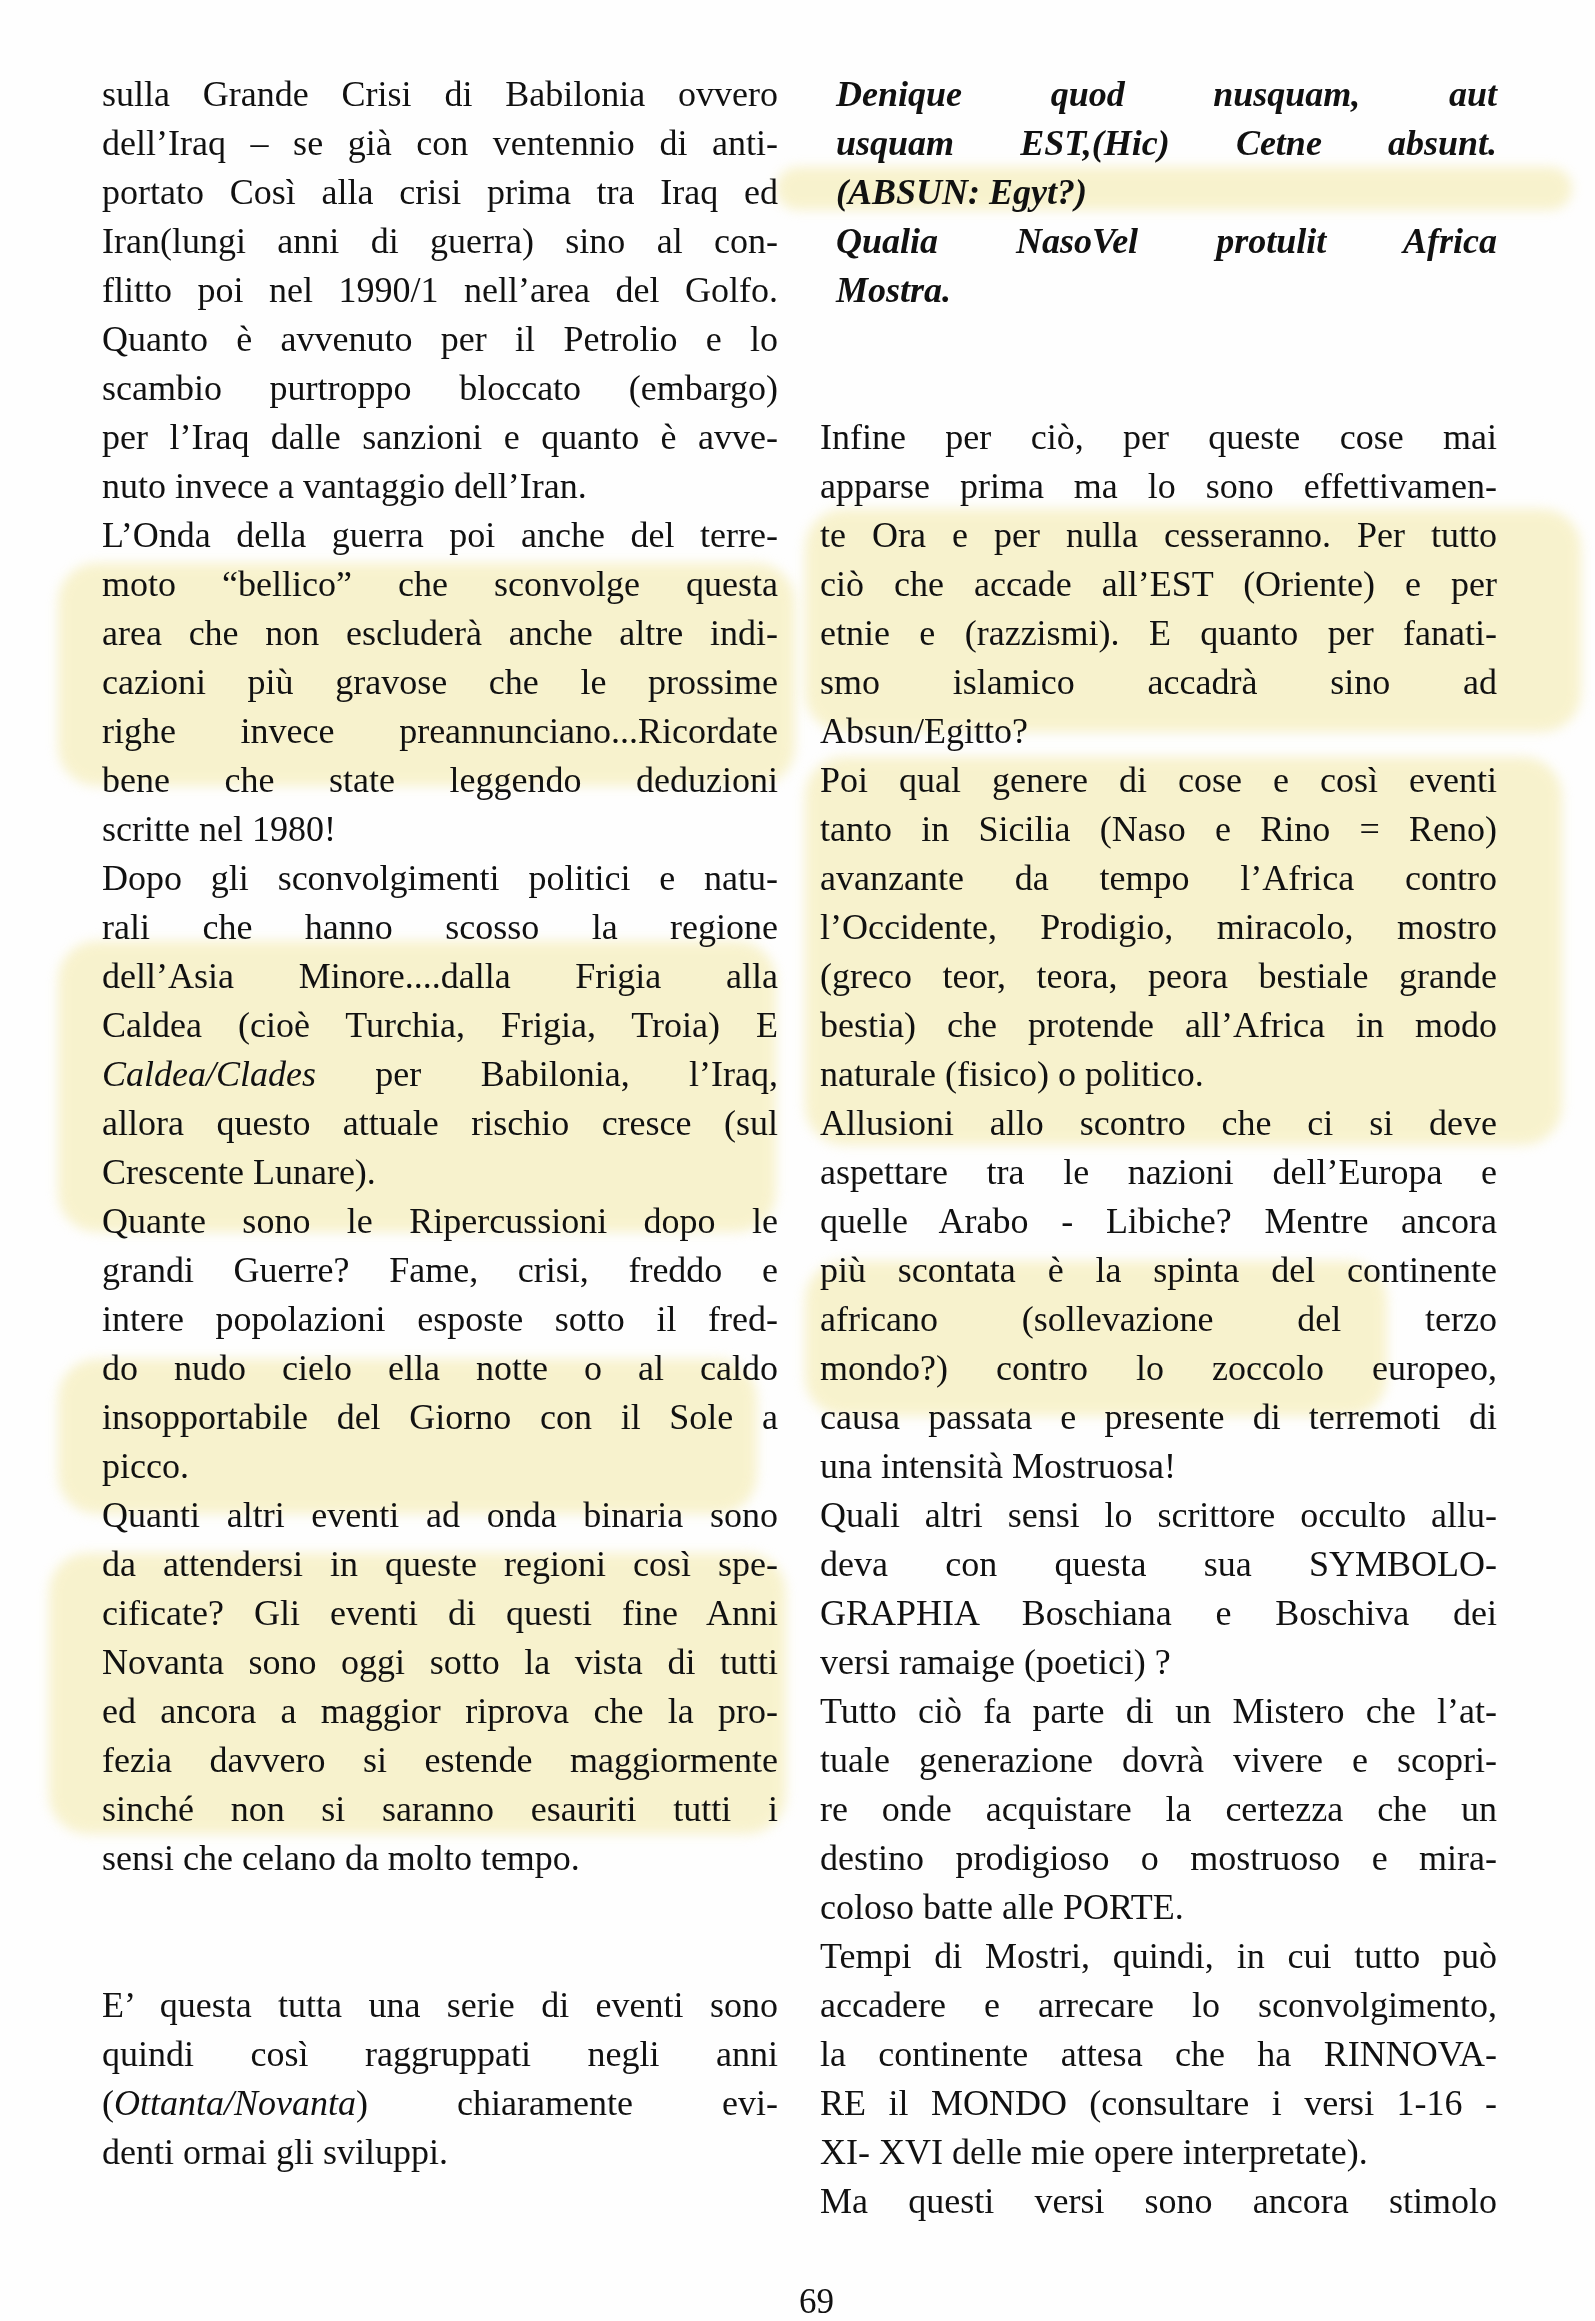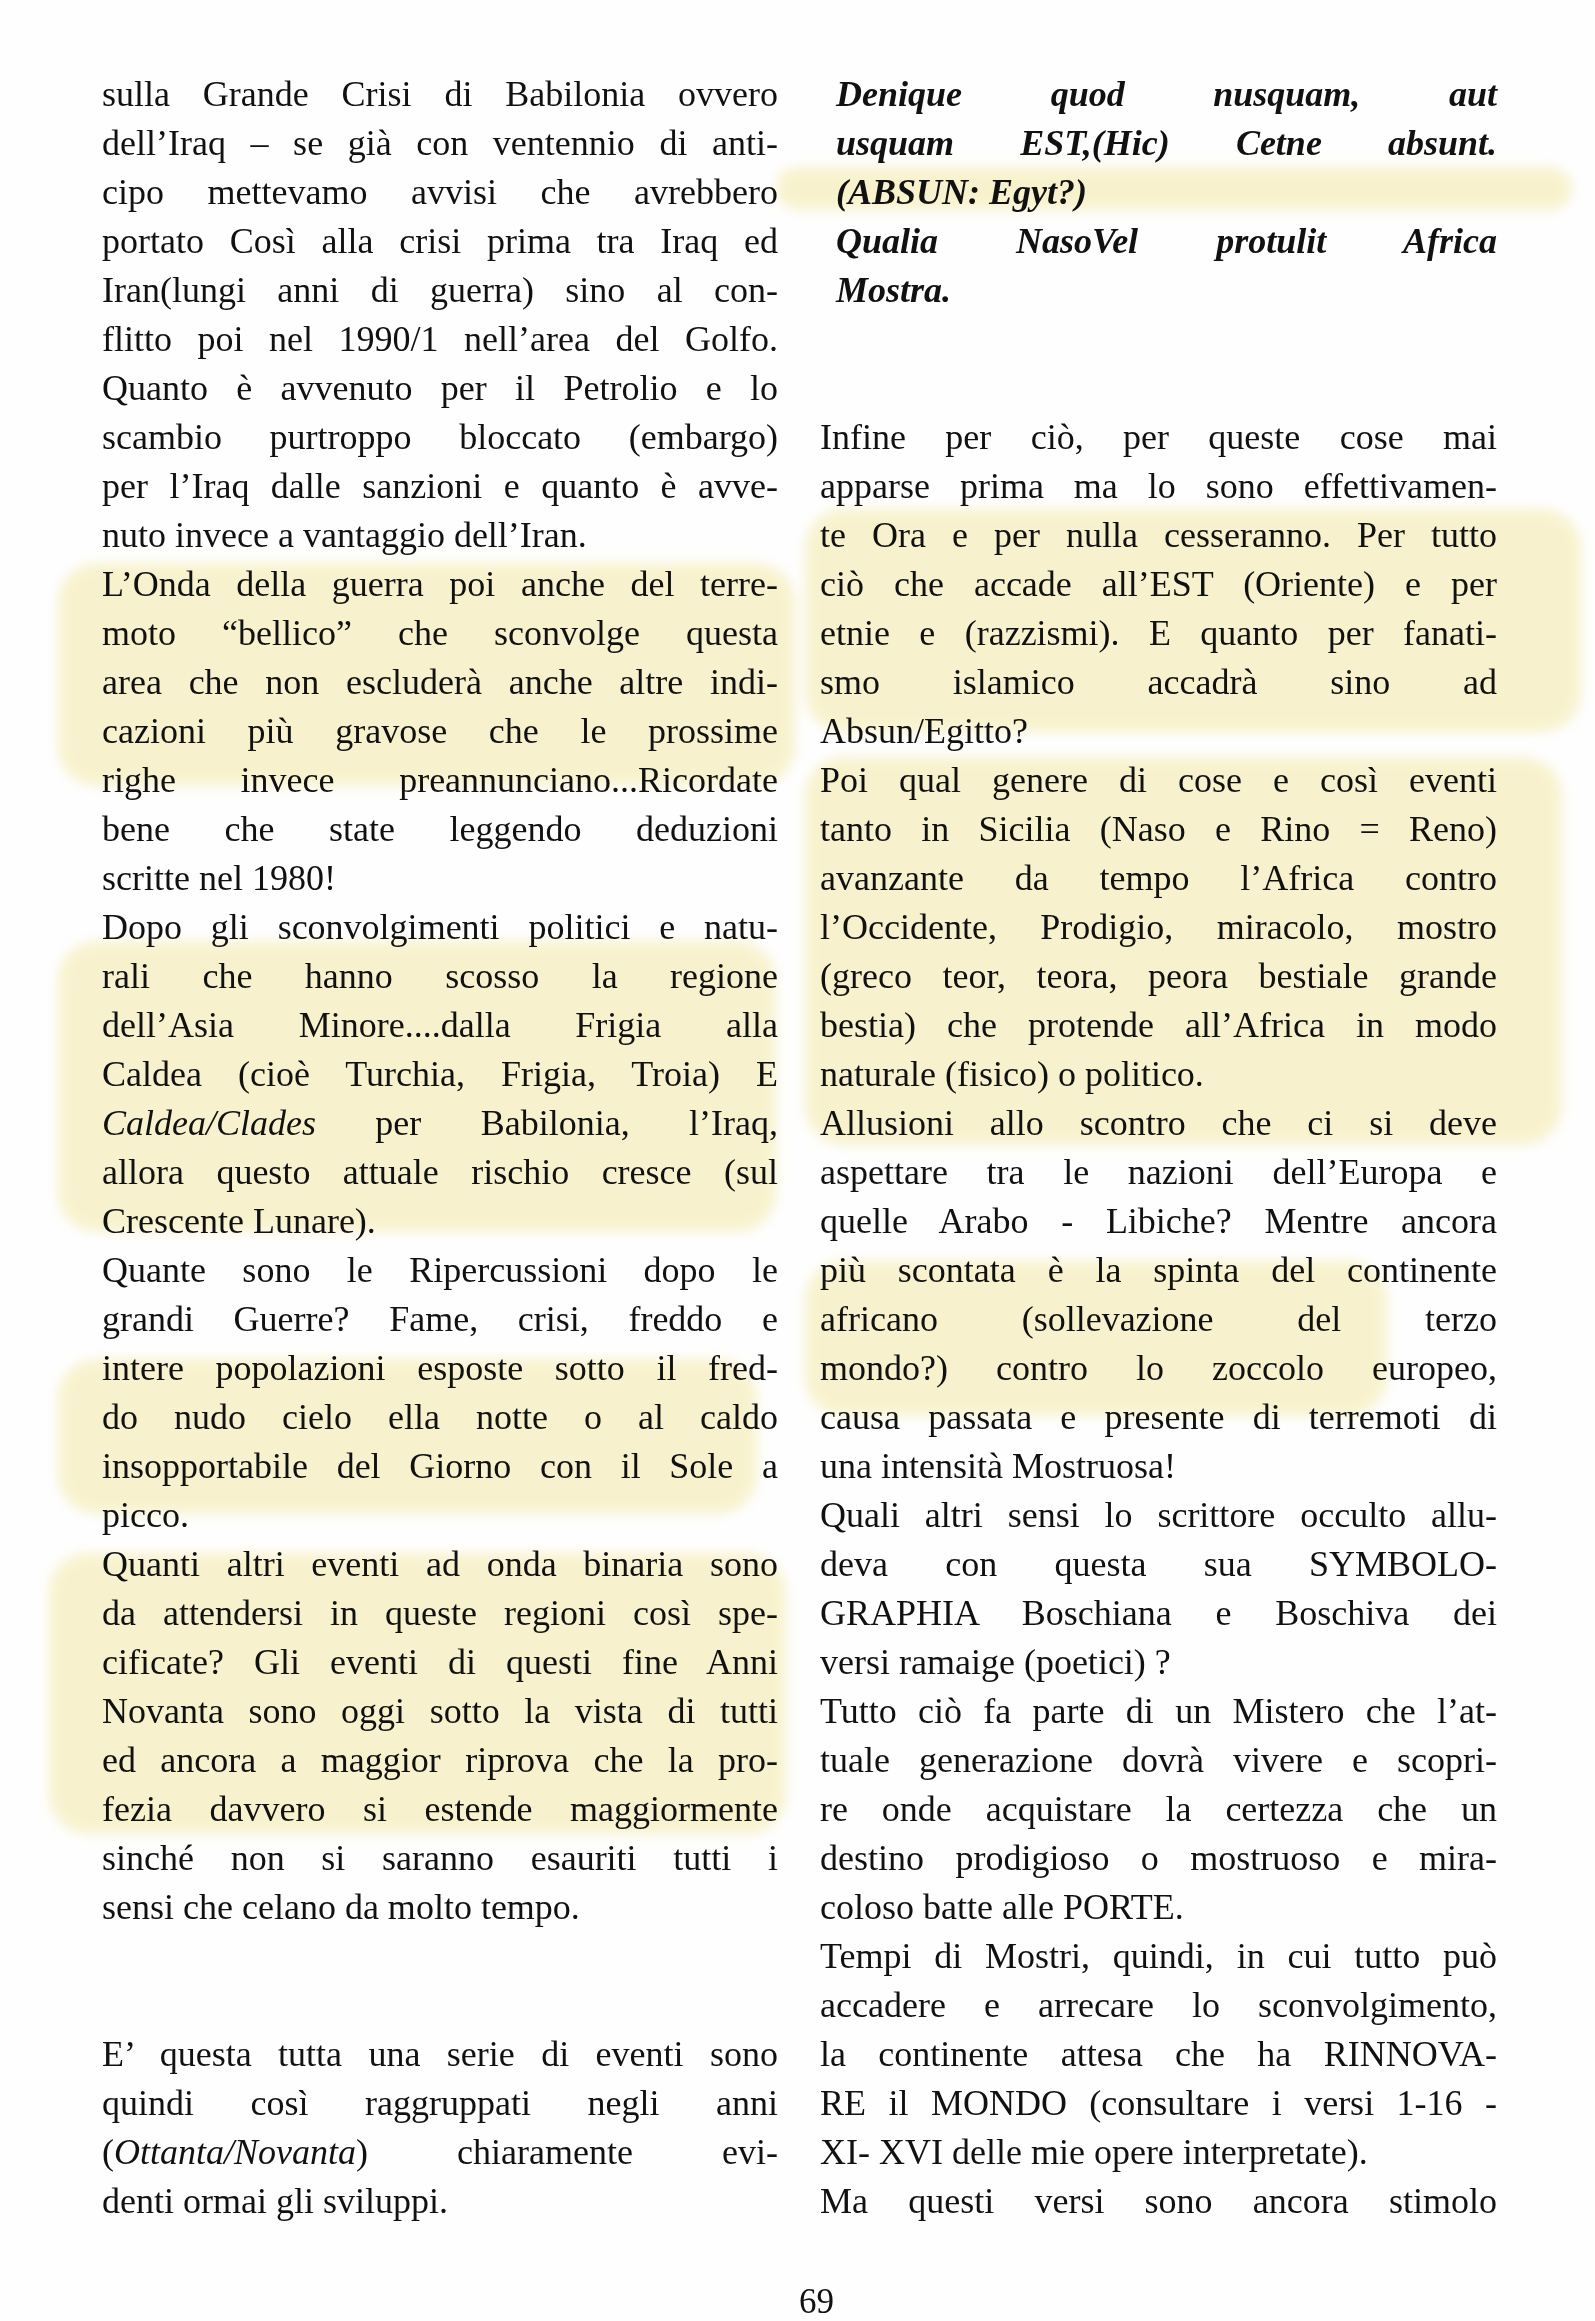--- a/index.html
+++ b/index.html
@@ -29,21 +29,20 @@
   <div class="hl" style="left: 58px; top: 941px; width: 718px; height: 291px; background: rgb(243, 233, 166);"></div>
   <div class="hl" style="left: 58px; top: 1359px; width: 699px; height: 155px; background: rgb(243, 233, 166);"></div>
   <div class="hl" style="left: 49px; top: 1553px; width: 737px; height: 281px; background: rgb(243, 233, 166);"></div>
   <div class="hl" style="left: 805px; top: 509px; width: 776px; height: 223px; background: rgb(243, 233, 166);"></div>
   <div class="hl" style="left: 805px; top: 757px; width: 757px; height: 388px; background: rgb(243, 233, 166);"></div>
   <div class="hl" style="left: 805px; top: 1261px; width: 582px; height: 155px; background: rgb(243, 233, 166);"></div>
 
   <div class="col left" id="col-left">
       <div class="line"><span>sulla Grande Crisi di Babilonia ovvero</span></div>
       <div class="line"><span>dell’Iraq – se già con ventennio di anti-</span></div>
-      <div class="line"><span>cipo mettevamo avvisi che avrebbero</span></div>
       <div class="line"><span>portato Così alla crisi prima tra Iraq ed</span></div>
       <div class="line"><span>Iran(lungi anni di guerra) sino al con-</span></div>
       <div class="line"><span>flitto poi nel 1990/1 nell’area del Golfo.</span></div>
       <div class="line"><span>Quanto è avvenuto per il Petrolio e lo</span></div>
       <div class="line"><span>scambio purtroppo bloccato (embargo)</span></div>
       <div class="line"><span>per l’Iraq dalle sanzioni e quanto è avve-</span></div>
       <div class="line end"><span>nuto invece a vantaggio dell’Iran.</span></div>
       <div class="line"><span>L’Onda della guerra poi anche del terre-</span></div>
       <div class="line"><span>moto “bellico” che sconvolge questa</span></div>
       <div class="line"><span>area che non escluderà anche altre indi-</span></div>

